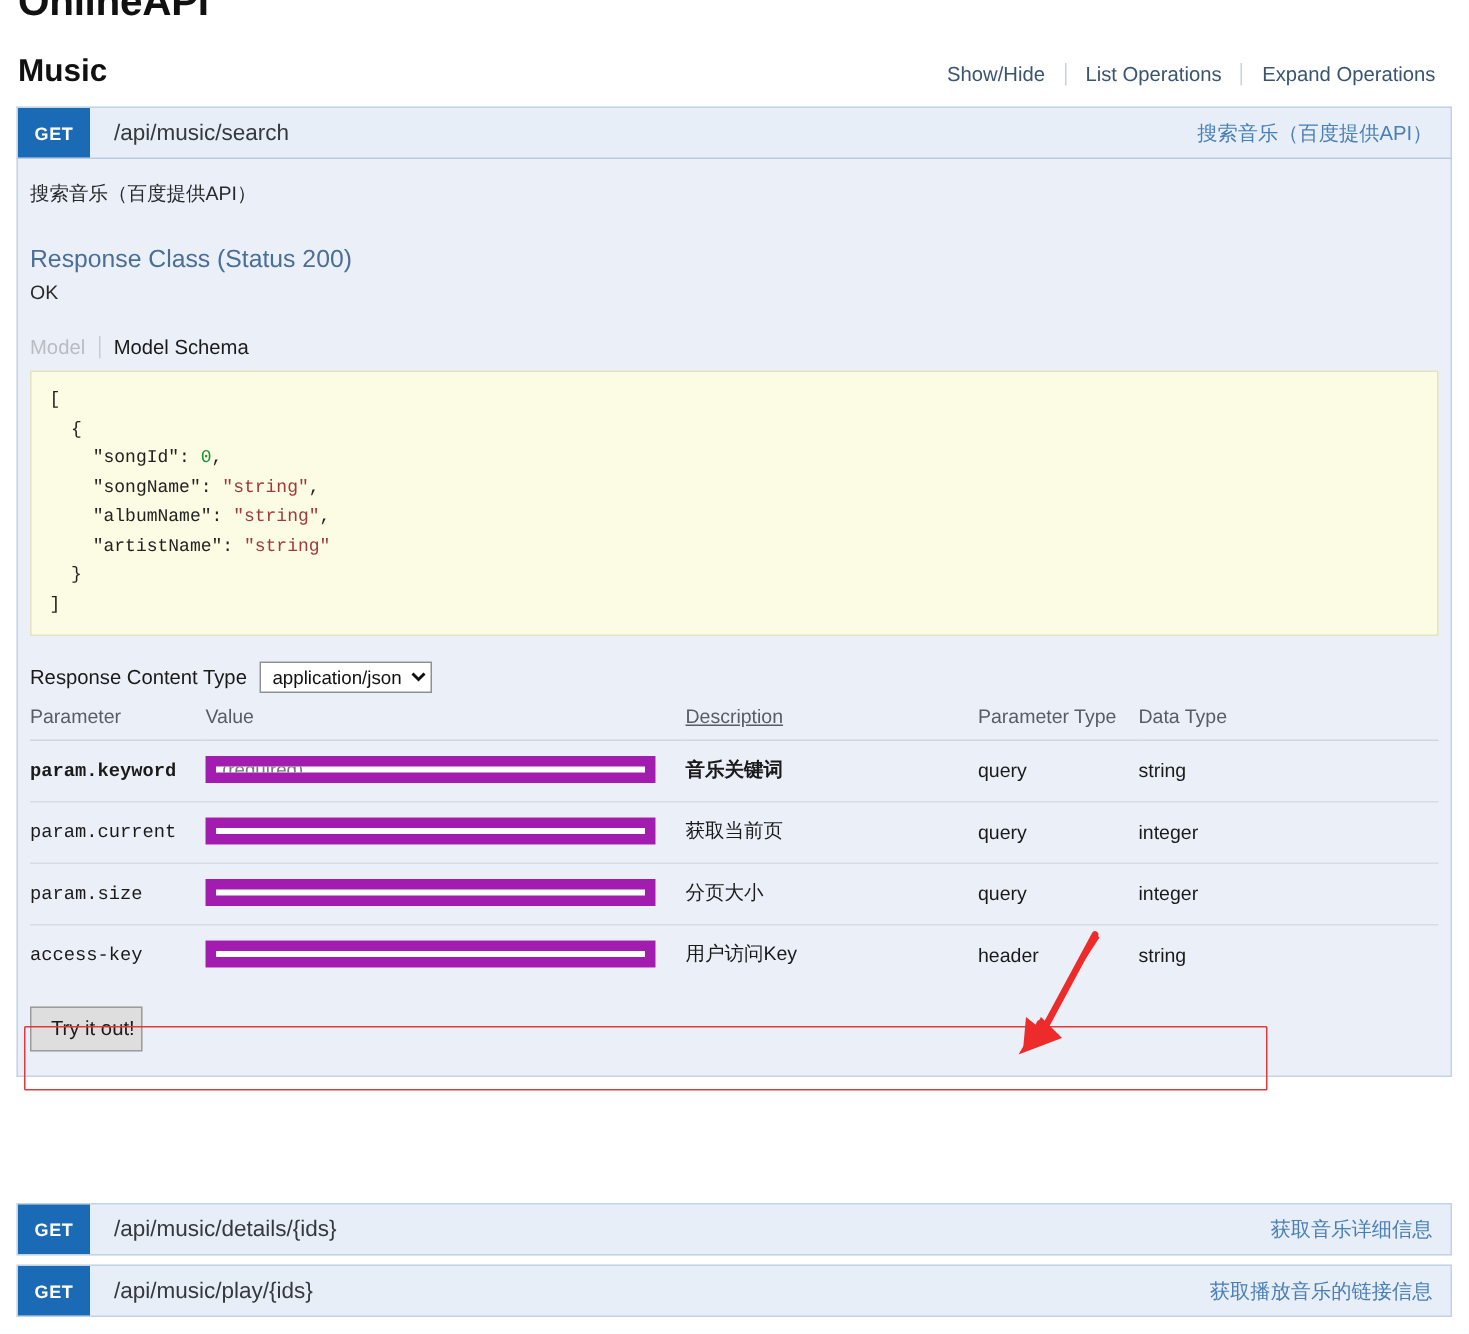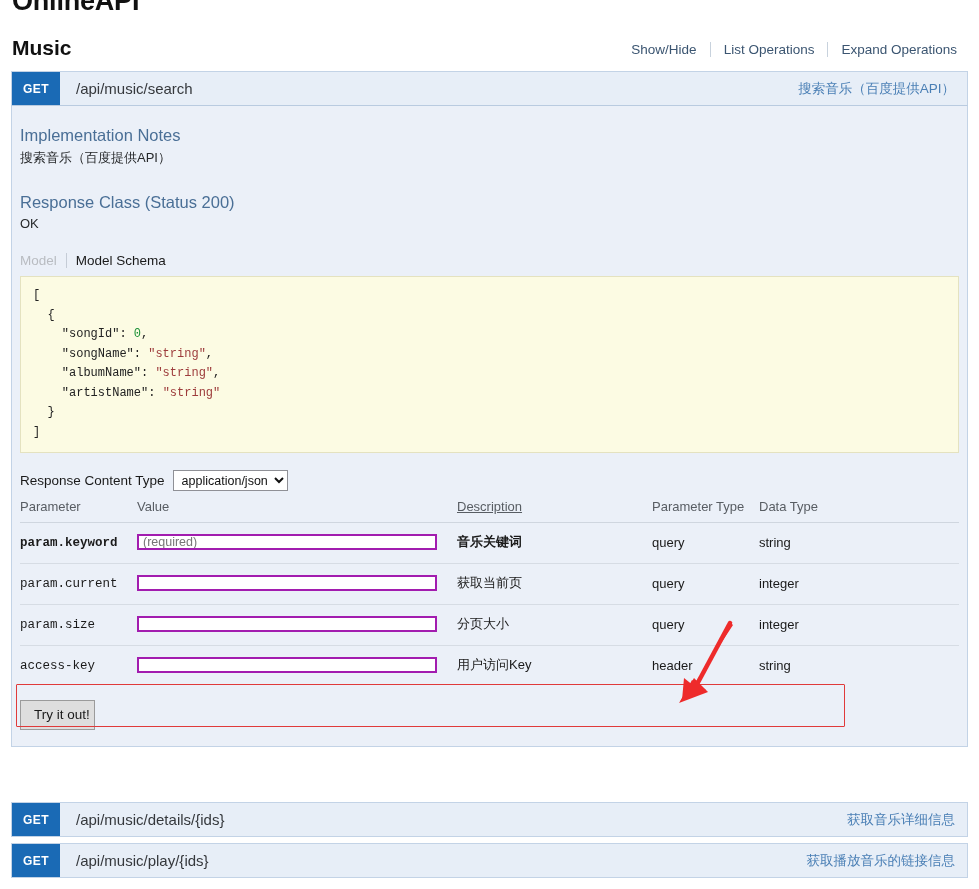--- a/index.html
+++ b/index.html
@@ -139,21 +139,21 @@
   .c-desc  { width: 195px; text-decoration: underline; }
   .c-ptype { width: 107px; }
   .c-dtype { width: 200px; }
   .pname {
     font-family: "Liberation Mono", monospace;
     font-size: 12.5px; color: #1a1a1a;
   }
   .pname.req { font-weight: bold; }
   .pval input {
     width: 300px; height: 16px; box-sizing: border-box;
-    border: 2px solid #a21caf; background: #fff;
+    border: 7px solid #a21caf; background: #fff;
     font-family: "Liberation Sans", sans-serif; font-size: 12.5px;
     padding: 2px 4px; color: #0369a1;
   }
   .pval input::placeholder { color: #767676; opacity: 1; }
   .pdesc { font-size: 13px; }
   .pdesc.req { font-weight: bold; }
 
   .tryout {
     margin: 14px 0 0 8px;
     background: #dedede;
@@ -195,21 +195,20 @@
   <div class="op-block" style="top:71px;">
 
     <div class="op-head">
       <div class="method">GET</div>
       <div class="op-path">/api/music/search</div>
       <div class="op-summary">搜索音乐（百度提供API）</div>
     </div>
 
     <div class="op-body">
 
-      <div class="sec-title">Implementation Notes</div>
       <div class="sec-text">搜索音乐（百度提供API）</div>
 
       <div class="sec-title" style="margin-top:26px;">Response Class (Status 200)</div>
       <div class="sec-text">OK</div>
 
       <div class="tabs">
         <span class="tab">Model</span>
         <span class="tdiv"></span>
         <span class="tab active">Model Schema</span>
       </div>

